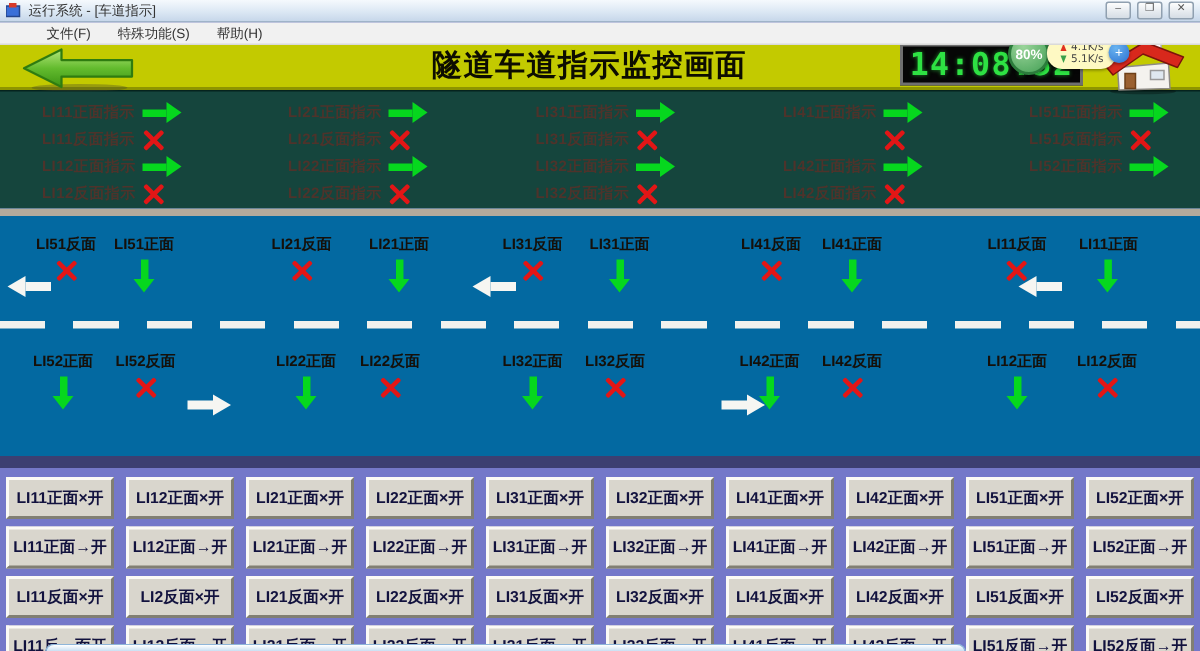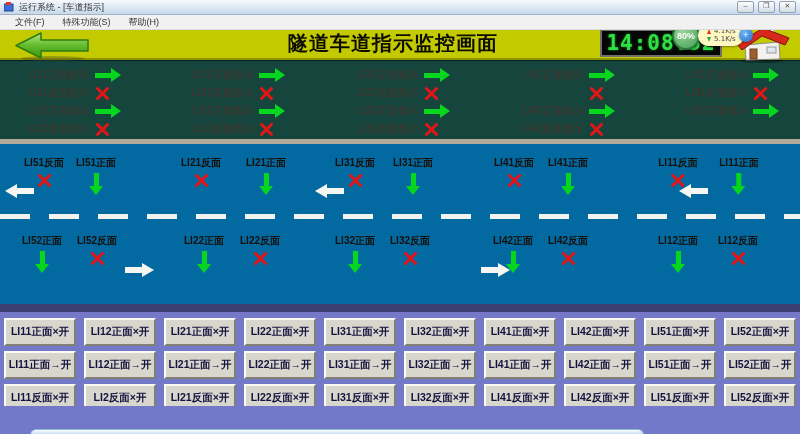--- a/index.html
+++ b/index.html
@@ -10,21 +10,21 @@
   .titlebar{position:absolute;top:0;left:0;right:0;height:15px;
     background:linear-gradient(180deg,#f5f9fd,#dce8f4 55%,#c7d7ea);
     border-bottom:1px solid #9fb3c8;display:flex;align-items:center;
     padding:0 4px;box-sizing:border-box;z-index:10;}
   .wtitle{font-size:9px;color:#333;margin-left:4px;white-space:nowrap;}
   .winbtns{margin-left:auto;display:flex;gap:4px;}
   .wbtn{width:15px;height:10px;border:1px solid #90a0b0;border-radius:2px;
     background:linear-gradient(180deg,#fdfdfd,#d5dde5);font-size:7px;line-height:8px;
     text-align:center;color:#555;cursor:default;}
   .menubar{position:absolute;top:15px;left:0;right:0;height:14px;background:#f1f1f1;
-    border-bottom:1px solid #dadada;display:flex;align-items:center;padding-left:6px;z-index:10;}
+    border-bottom:1px solid #dadada;display:flex;align-items:center;padding-left:22px;z-index:10;}
   .menu-item{font-size:9px;color:#333;padding:0 9px;white-space:nowrap;}
 
   
   .header{position:absolute;top:29px;left:0;right:0;height:29px;background:#c3ca00;
     border-bottom:2px solid #8e9500;z-index:5;}
   .ptitle{position:absolute;left:288px;top:1px;font-size:20px;font-weight:bold;
     color:#0d0d00;letter-spacing:1px;white-space:nowrap;}
   .back{position:absolute;left:13px;top:2px;width:78px;height:30px;cursor:pointer;}
   .clock{position:absolute;left:600px;top:0;width:122px;height:28px;background:#060606;
     border:2px solid #6f6f6f;box-sizing:border-box;display:flex;align-items:center;
@@ -51,21 +51,21 @@
   .bluebtn{position:absolute;left:77px;top:8px;width:14px;height:14px;border-radius:50%;
     background:radial-gradient(circle at 35% 30%,#6ab4f0,#2a6fd0);color:#fff;font-size:9px;
     line-height:14px;text-align:center;box-shadow:0 1px 2px rgba(0,0,0,.35);cursor:pointer;}
 
   
   .status{position:absolute;top:60px;left:0;right:0;height:79px;background:#15453d;
     border-top:1px solid #05231e;display:grid;
     grid-template-columns:164px 165px 165px 164px auto;grid-auto-rows:18px;
     padding:5px 0 0 28px;box-sizing:border-box;}
   .scell{display:flex;align-items:center;}
-  .slabel{width:60px;margin-right:7px;font-size:10px;font-weight:normal;color:#4e332b;
+  .slabel{width:60px;margin-right:7px;font-size:10px;font-weight:bold;color:#4e332b;
     letter-spacing:.3px;white-space:nowrap;}
 
   
   .road{position:absolute;top:139px;left:0;right:0;height:173px;background:#0369a1;}
   .road-strip-top{position:absolute;top:0;left:0;right:0;height:5px;background:#b3aa9c;}
   .road-strip-bottom{position:absolute;bottom:0;left:0;right:0;height:8px;background:#3c3f72;}
   .lane{position:absolute;left:0;right:0;height:60px;}
   #top-lane{top:17px;}
   #bottom-lane{top:95px;}
   .dashline{position:absolute;top:75px;left:0;right:0;height:5px;
@@ -95,21 +95,21 @@
   .ico-wleft{width:30px;height:14px;}
   .ico-wleft::before{content:"";position:absolute;left:0;top:0;border-top:7px solid transparent;
     border-bottom:7px solid transparent;border-right:12px solid #f6f6f2;}
   .ico-wleft::after{content:"";position:absolute;left:12px;top:4px;width:17px;height:6px;background:#f6f6f2;}
   .ico-wright{width:30px;height:14px;}
   .ico-wright::before{content:"";position:absolute;right:0;top:0;border-top:7px solid transparent;
     border-bottom:7px solid transparent;border-left:12px solid #f6f6f2;}
   .ico-wright::after{content:"";position:absolute;left:1px;top:4px;width:17px;height:6px;background:#f6f6f2;}
 
   
-  .btnpanel{position:absolute;top:312px;left:0;right:0;height:94px;background:#7478c9;
+  .btnpanel{position:absolute;top:312px;left:0;right:0;height:122px;background:#7478c9;
     display:grid;grid-template-columns:repeat(10,1fr);gap:5px 8px;grid-auto-rows:28px;
     padding:6px 4px 0;box-sizing:border-box;overflow:hidden;}
   .ctl-btn{font-family:"Liberation Sans",sans-serif;font-size:10.5px;font-weight:bold;
     color:#12123e;background:#d9d6cd;border:2px solid;
     border-color:#fbfaf5 #817f73 #817f73 #fbfaf5;white-space:nowrap;overflow:hidden;
     padding:0;display:flex;align-items:center;justify-content:center;cursor:pointer;}
 
   .bottom-strip{position:absolute;left:30px;top:429px;width:612px;height:5px;
     background:linear-gradient(180deg,#ffffff,#bcd8f0);border:1px solid #8fb6d9;
     border-bottom:none;border-radius:6px 6px 0 0;z-index:8;}

